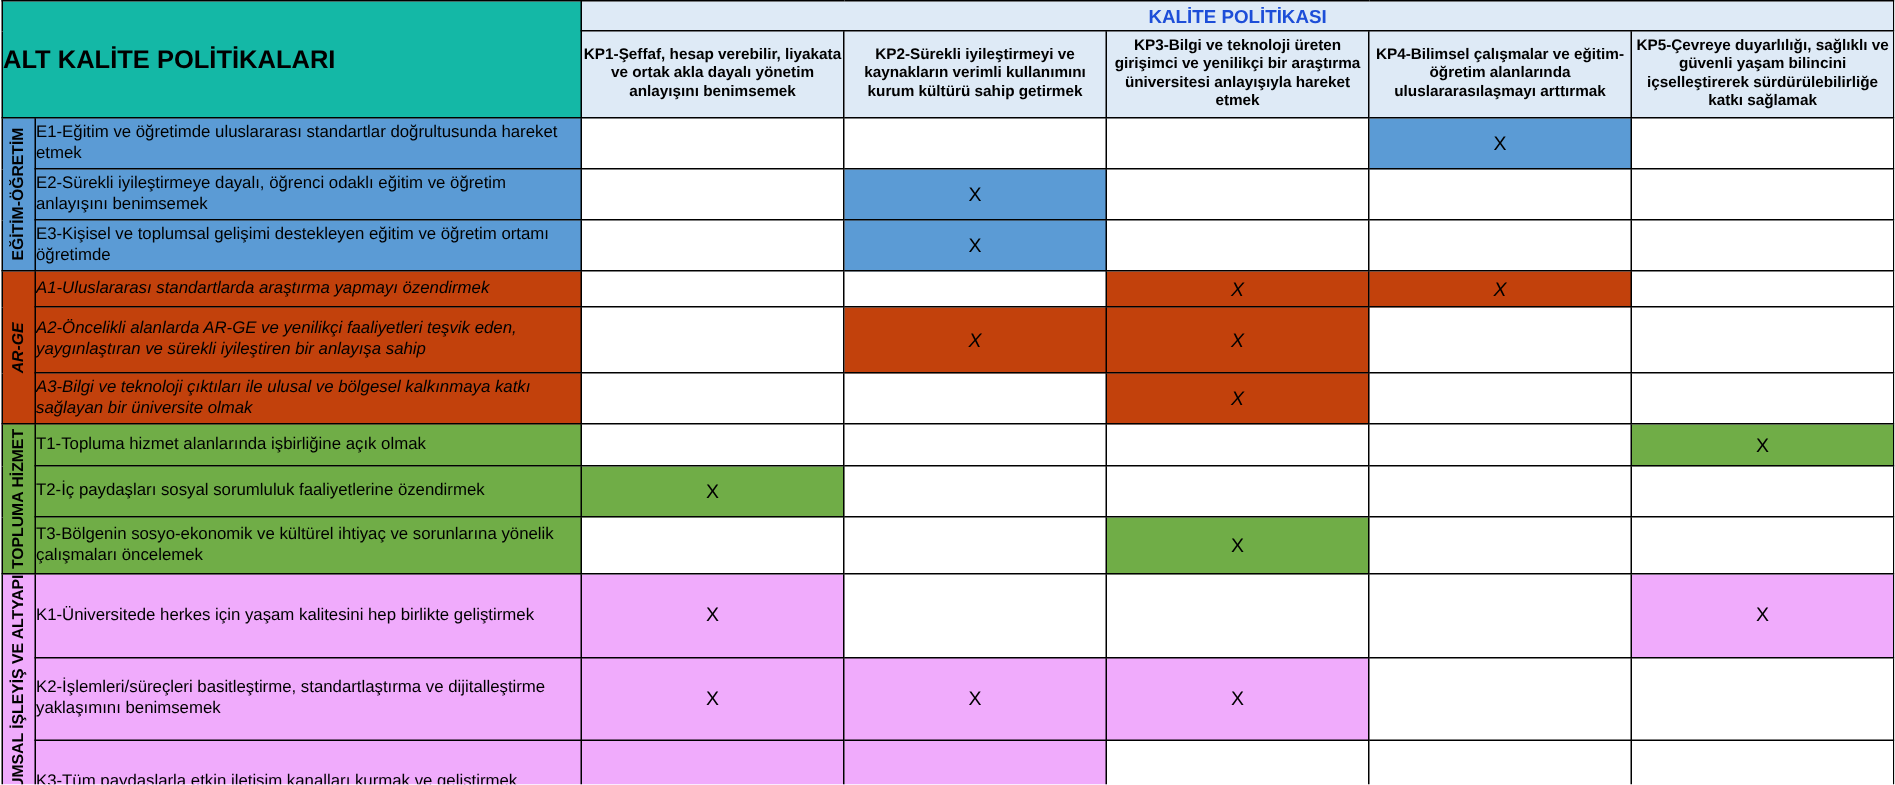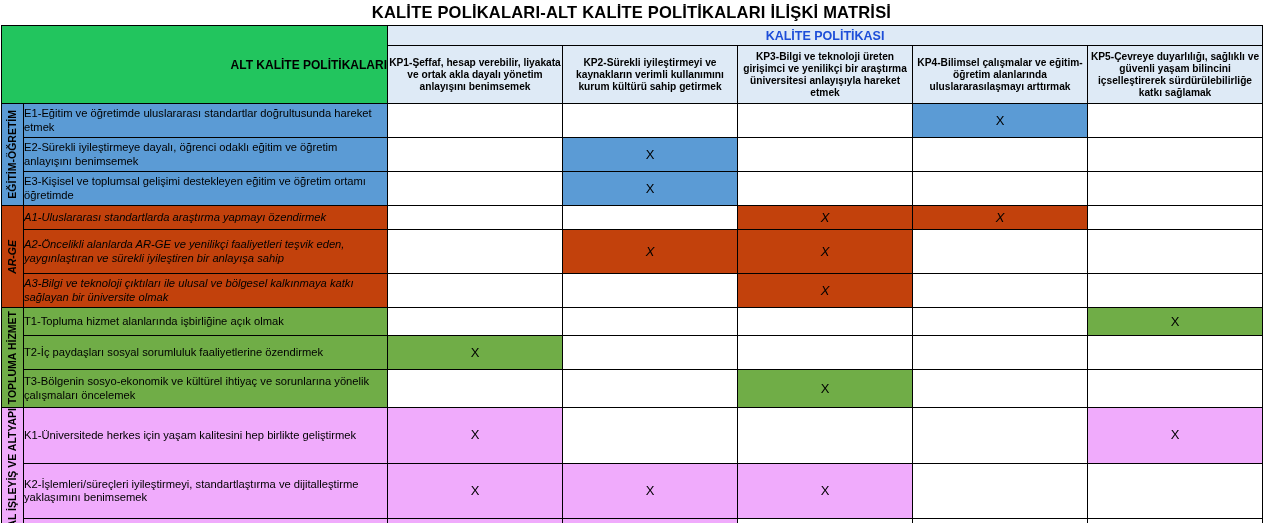--- a/index.html
+++ b/index.html
@@ -30,24 +30,24 @@
     width: 1261px;
     margin: 0 1px;
   }
   table.matrix td, table.matrix th {
     border: 1px solid #000000;
     padding: 0;
     vertical-align: middle;
   }
   
   .hdr-left {
-    background: #22c55e;
-    font-weight: bold;
-    font-size: 12px;
-    text-align: right;
+    background: #14b8a6;
+    font-weight: bold;
+    font-size: 17px;
+    text-align: left;
     color: #000;
     height: 78px;
   }
   .hdr-top {
     background: #deeaf6;
     font-weight: bold;
     font-size: 12.5px;
     text-align: center;
     color: #1d4ed8;
     height: 20px;
@@ -101,21 +101,20 @@
   .g-edu  { background: #5b9bd5; }
   .g-arge { background: #c2410c; font-style: italic; }
   .g-top  { background: #70ad47; }
   .g-kur  { background: #f0abfc; margin-top: 44px; }
 </style>
 </head>
 <body>
 
 <div id="page">
 
-  <div id="doc-title">KALİTE POLİKALARI-ALT KALİTE POLİTİKALARI İLİŞKİ MATRİSİ</div>
 
   <table class="matrix">
     <colgroup>
       <col style="width:22px">
       <col style="width:364px">
       <col style="width:175px">
       <col style="width:175px">
       <col style="width:175px">
       <col style="width:175px">
       <col style="width:175px">
@@ -220,21 +219,21 @@
             <div class="group-inner">KURUMSAL İŞLEYİŞ VE ALTYAPI</div>
           </td>
           <td class="row-label g-kur">K1-Üniversitede herkes için yaşam kalitesini hep birlikte geliştirmek</td>
           <td class="cell g-kur"><span class="mark">X</span></td>
           <td class="cell empty"></td>
           <td class="cell empty"></td>
           <td class="cell empty"></td>
           <td class="cell g-kur"><span class="mark">X</span></td>
         </tr>
         <tr style="height: 34px;">
-          <td class="row-label g-kur">K2-İşlemleri/süreçleri iyileştirmeyi, standartlaştırma ve dijitalleştirme yaklaşımını benimsemek</td>
+          <td class="row-label g-kur">K2-İşlemleri/süreçleri basitleştirme, standartlaştırma ve dijitalleştirme yaklaşımını benimsemek</td>
           <td class="cell g-kur"><span class="mark">X</span></td>
           <td class="cell g-kur"><span class="mark">X</span></td>
           <td class="cell g-kur"><span class="mark">X</span></td>
           <td class="cell empty"></td>
           <td class="cell empty"></td>
         </tr>
         <tr style="height: 34px;">
           <td class="row-label g-kur">K3-Tüm paydaşlarla etkin iletişim kanalları kurmak ve geliştirmek</td>
           <td class="cell g-kur"></td>
           <td class="cell g-kur"></td>

